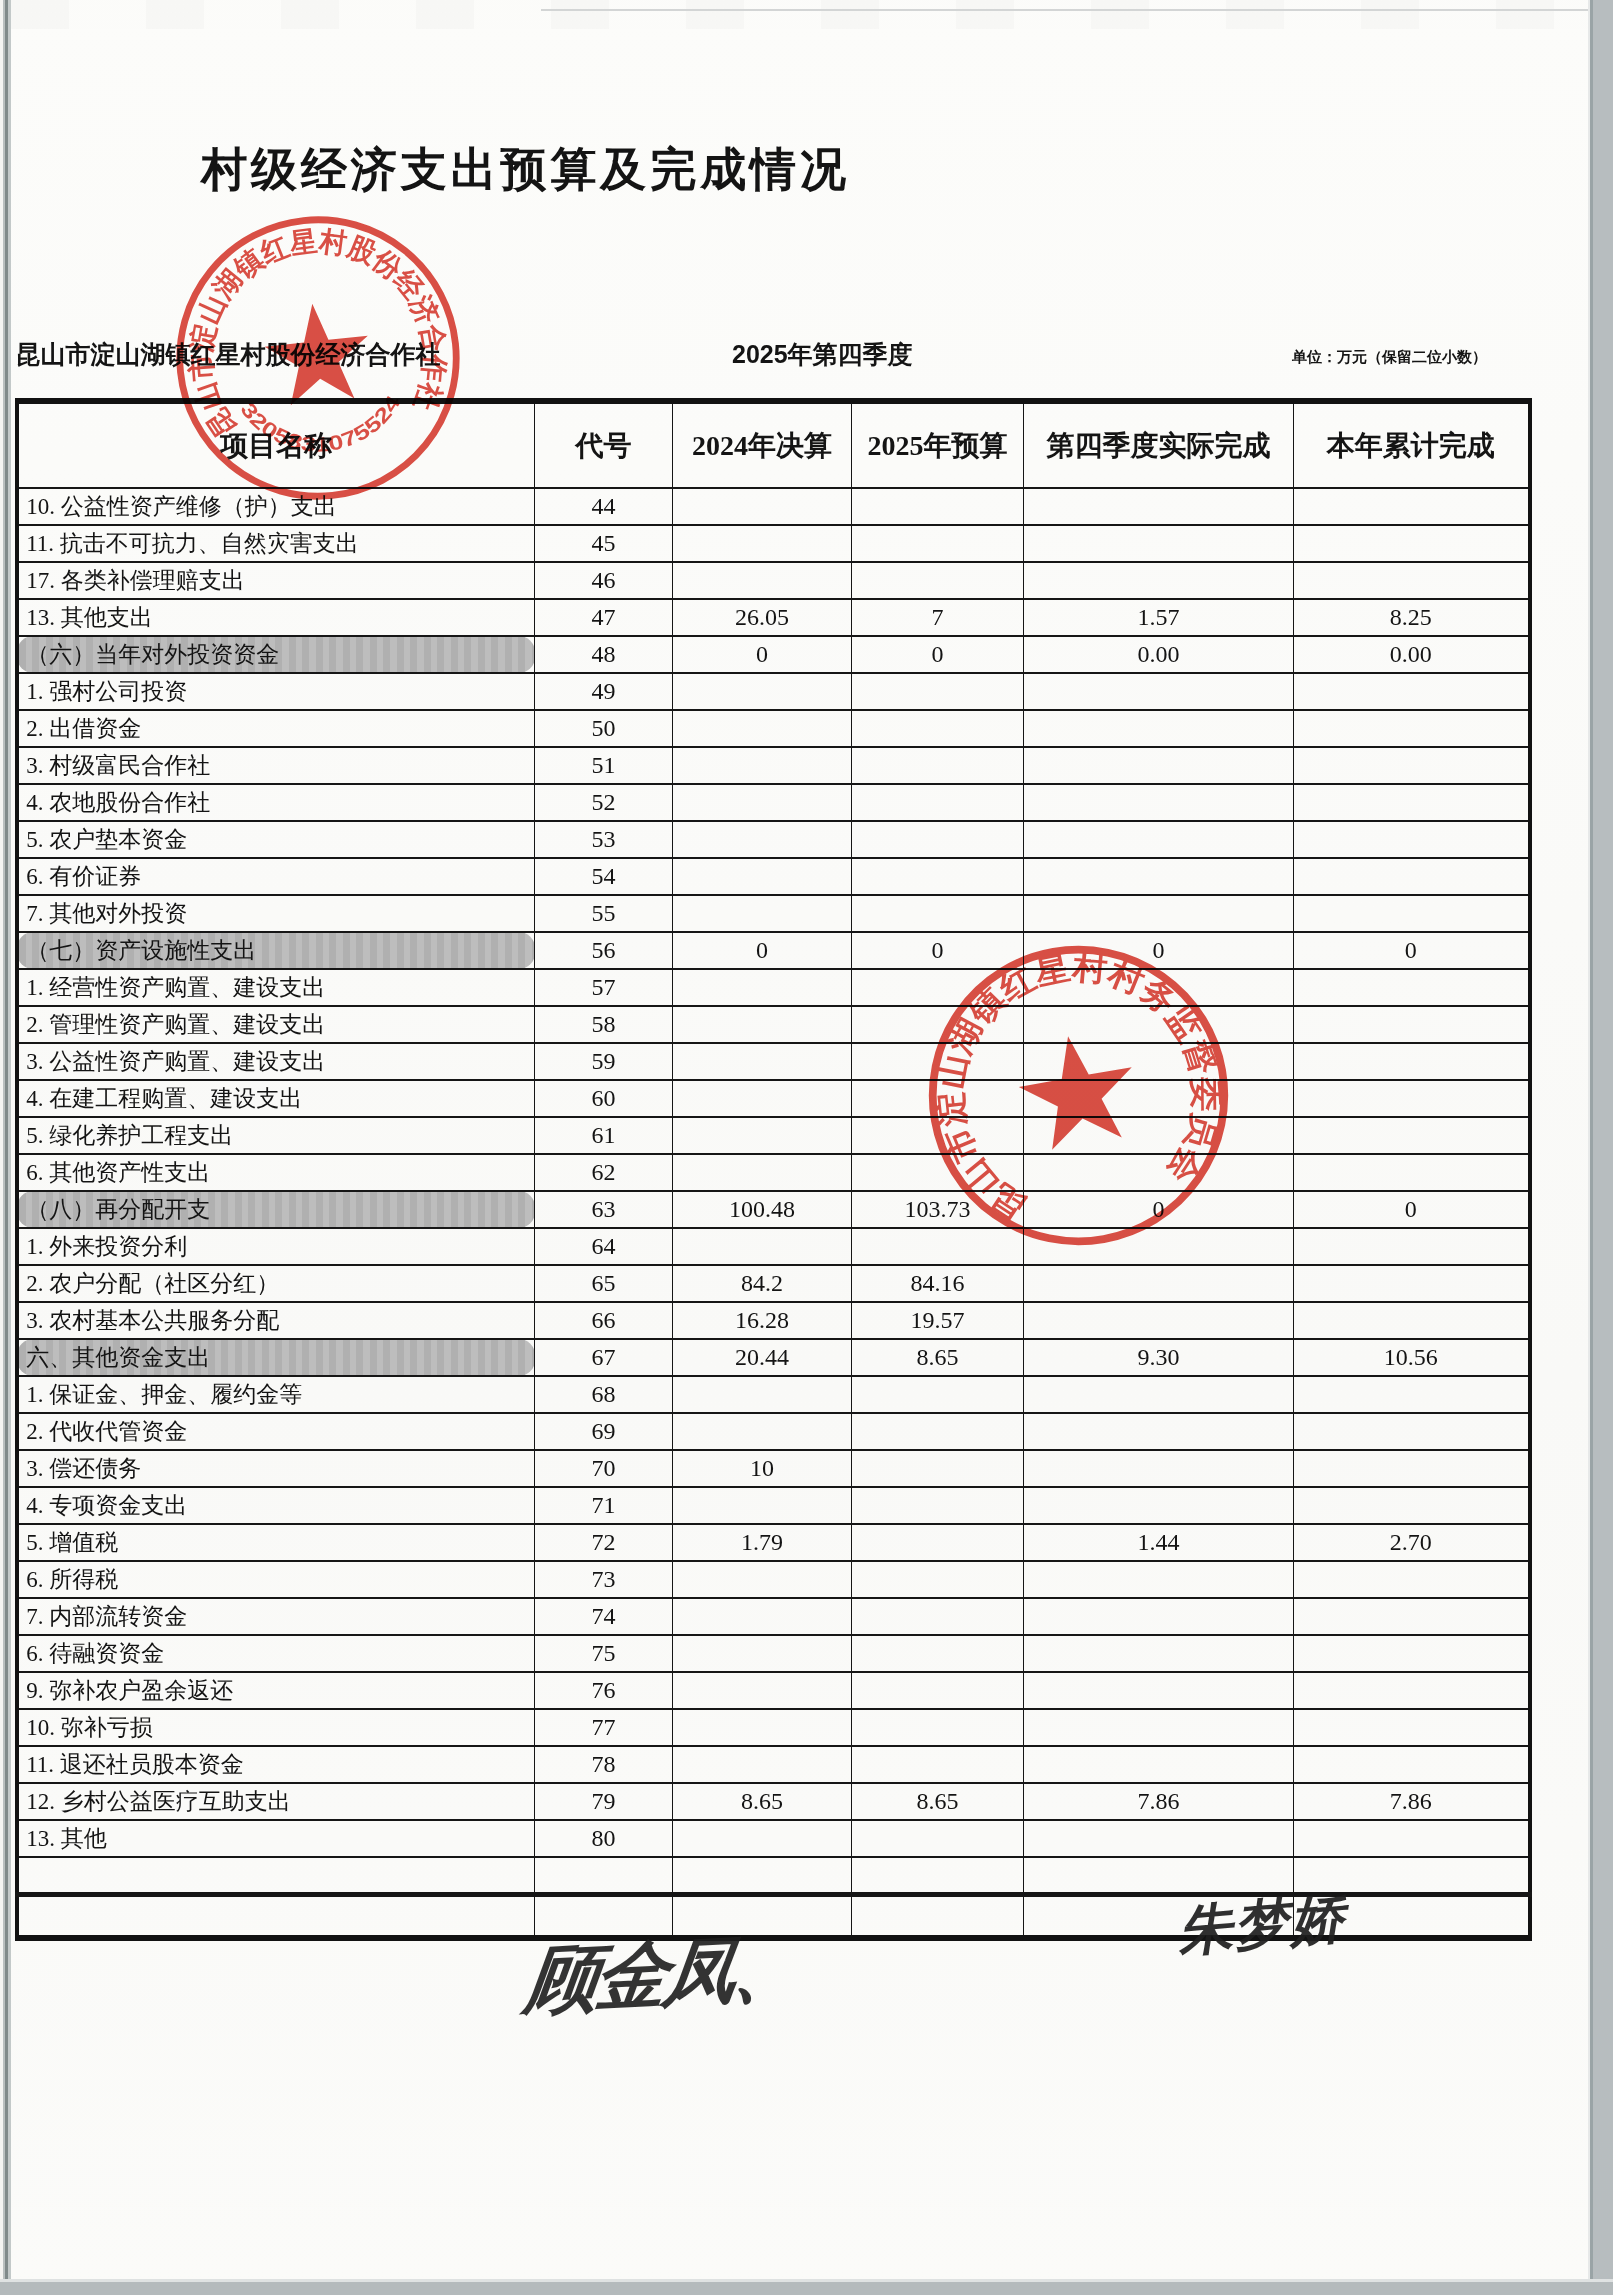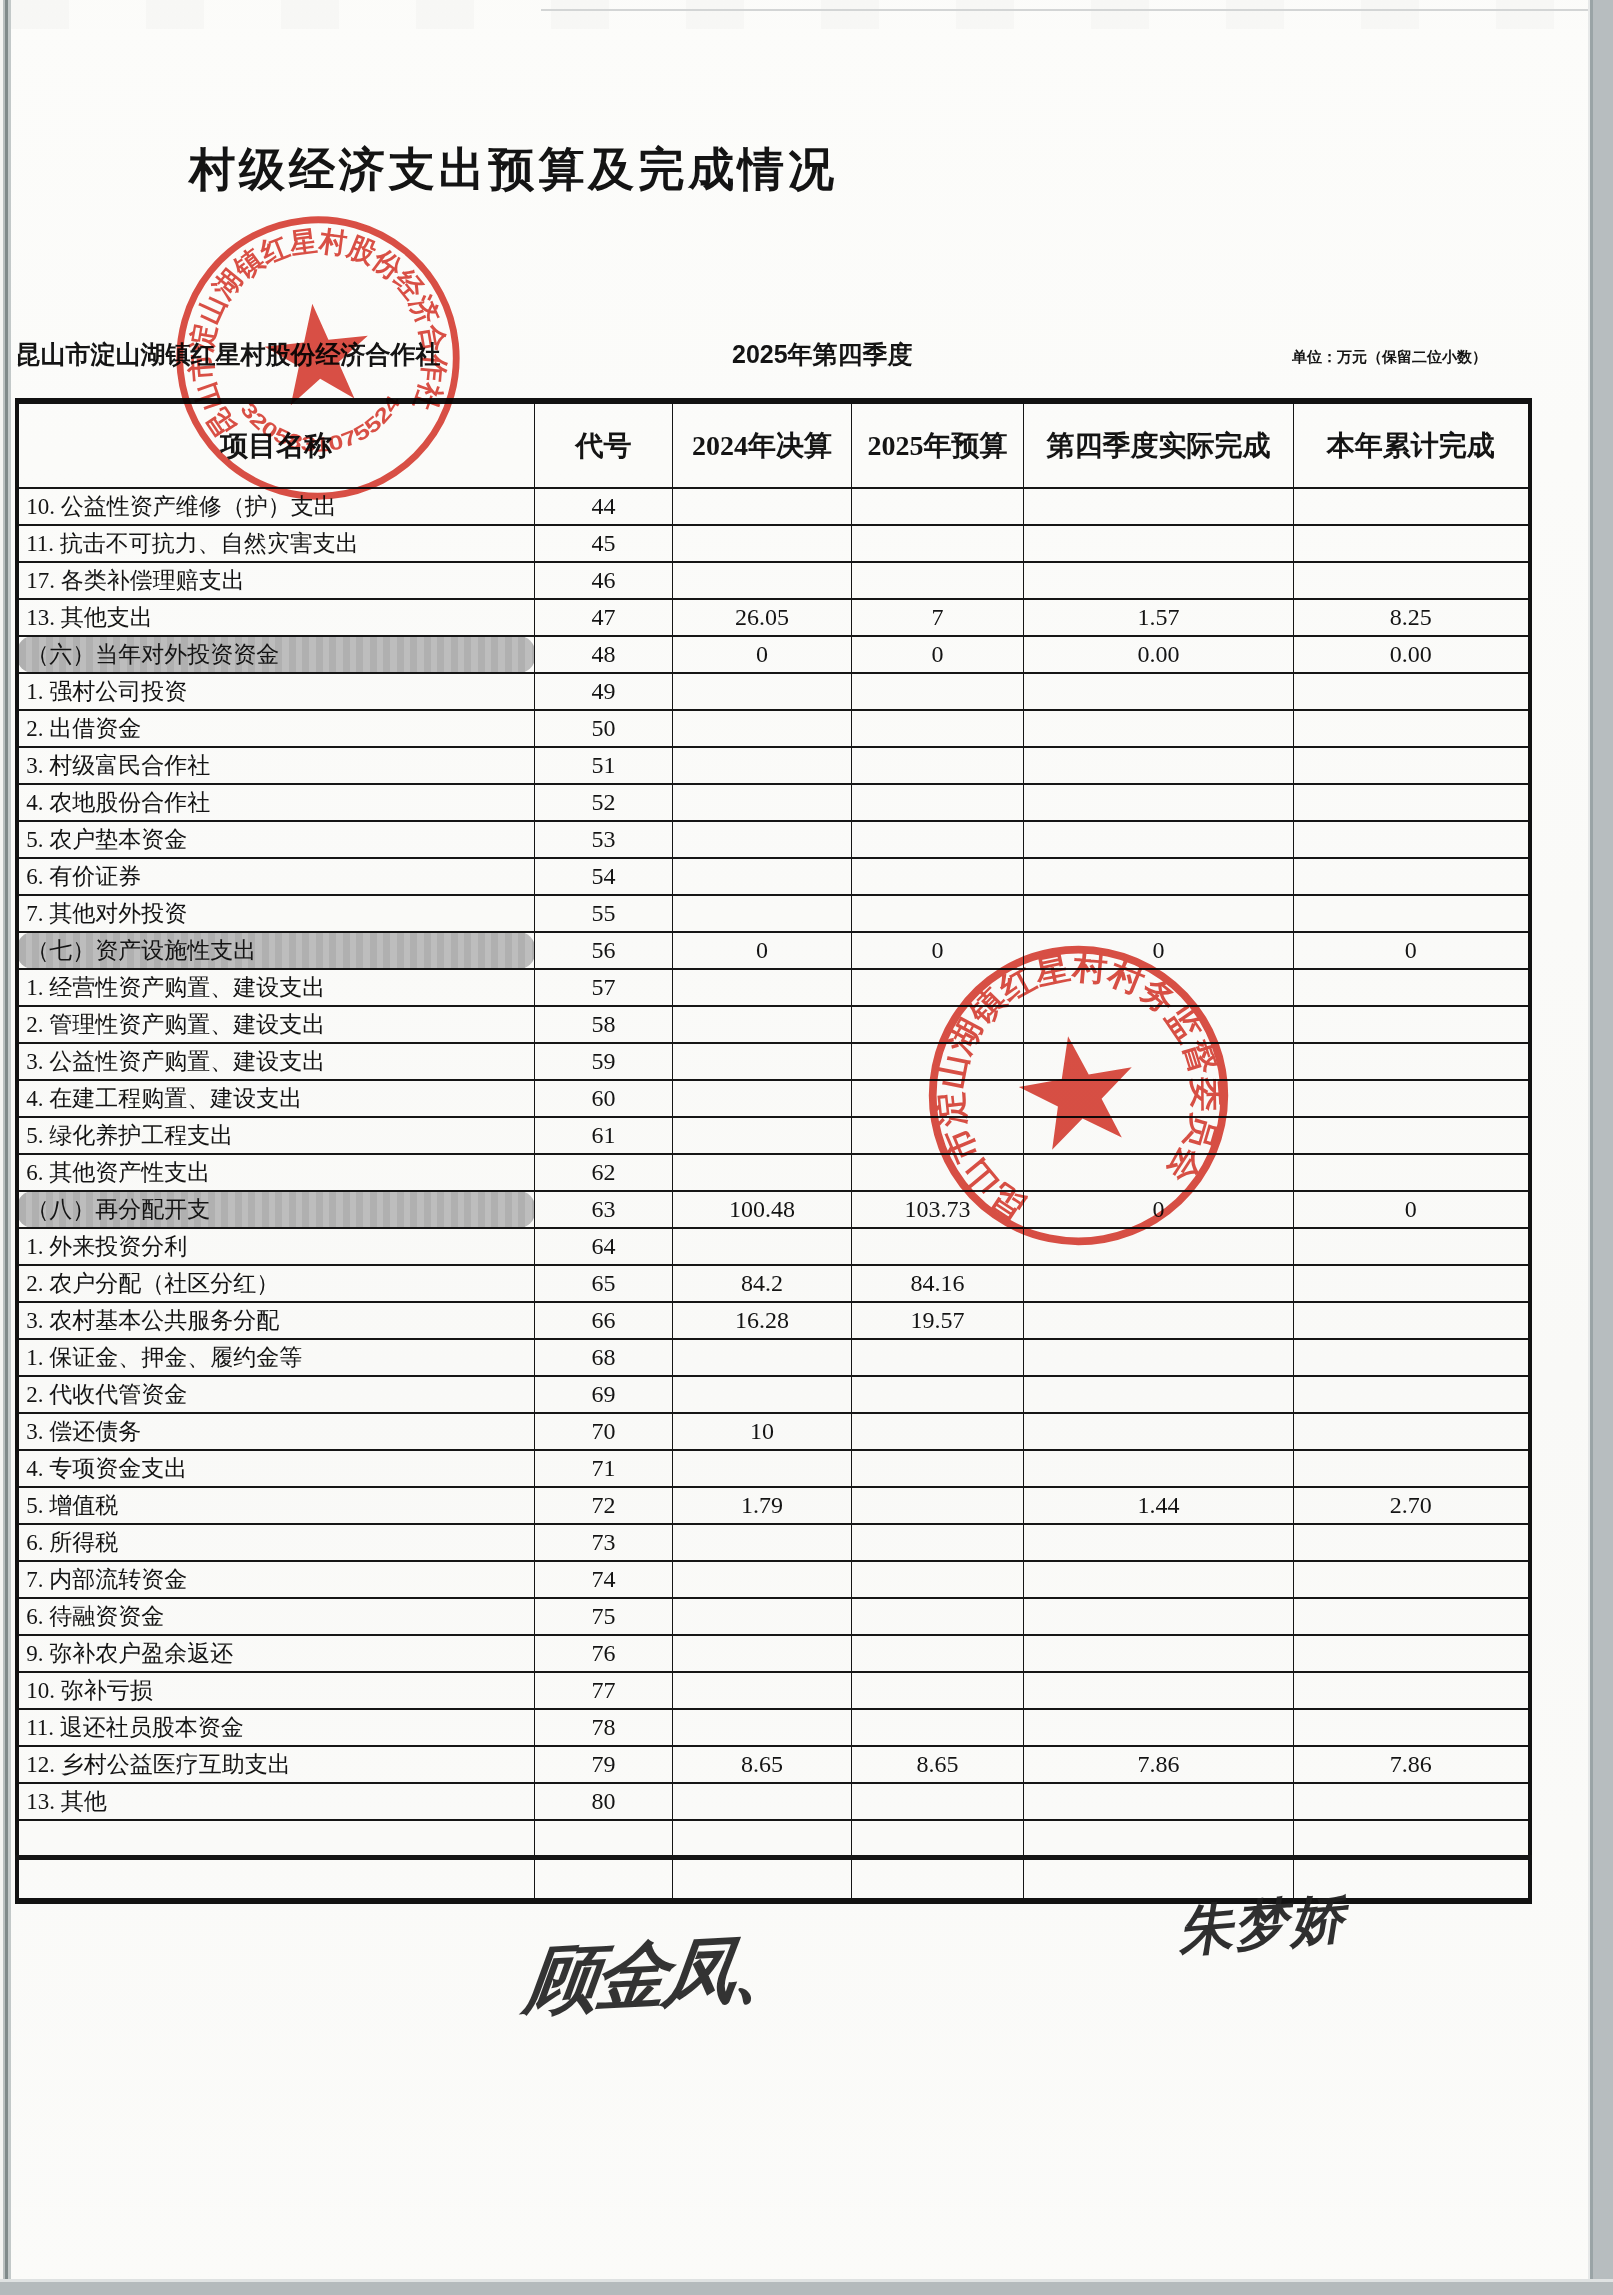--- a/index.html
+++ b/index.html
@@ -12,21 +12,21 @@
   .edge-left{position:absolute;left:0;top:0;width:10.6px;height:2295px;
     background:linear-gradient(90deg,#f4f4f2 0 2.9px,#b9bfbf 2.9px 4.8px,#808a8a 4.8px 7.7px,#c3c9c9 7.7px 10.6px);}
   .edge-right{position:absolute;left:1588px;top:0;width:25px;height:2295px;
     background:linear-gradient(90deg,#e7e9e9 0 1.9px,#9aa4a6 1.9px 4.8px,#b7bdbf 4.8px 25px);}
   .edge-bottom{position:absolute;left:0;top:2279px;width:1613px;height:16.4px;
     background:linear-gradient(180deg,#dfe2e2 0 2.9px,#b4babc 2.9px 16.4px);}
   .top-line{position:absolute;left:541px;top:8.7px;width:1052px;height:1.9px;background:#d3d5d5;}
   .top-noise{position:absolute;left:10.6px;top:0;width:1578px;height:29px;
     background:repeating-linear-gradient(90deg,#f1f1ef 0 58px,#fbfbf9 58px 135px);opacity:.45;}
 
-  .title{position:absolute;top:139px;left:0;width:1027px;text-align:center;
+  .title{position:absolute;top:139px;left:12px;width:1027px;text-align:center;
     font-family:"Liberation Sans","DejaVu Sans",sans-serif;font-weight:bold;
     font-size:46px;letter-spacing:3.9px;white-space:nowrap;}
   .org{position:absolute;left:15.4px;top:338px;font-family:"Liberation Sans","DejaVu Sans",sans-serif;
     font-weight:bold;font-size:25px;white-space:nowrap;}
   .period{position:absolute;left:732px;top:338px;font-family:"Liberation Sans","DejaVu Sans",sans-serif;
     font-weight:bold;font-size:25px;white-space:nowrap;}
   .unit{position:absolute;left:1292px;top:348px;font-family:"Liberation Sans","DejaVu Sans",sans-serif;
     font-weight:bold;font-size:15px;white-space:nowrap;}
 
   table.budget{position:absolute;left:14.5px;top:398px;width:1513px;
@@ -269,20 +269,28 @@
           <td class="num"></td>
         </tr>
         <tr>
           <td class="name">3. 农村基本公共服务分配</td>
           <td class="num">66</td>
           <td class="num">16.28</td>
           <td class="num">19.57</td>
           <td class="num"></td>
           <td class="num"></td>
         </tr>
+        <tr class="section">
+          <td class="name">六、其他资金支出</td>
+          <td class="num">67</td>
+          <td class="num">20.44</td>
+          <td class="num">8.65</td>
+          <td class="num">9.30</td>
+          <td class="num">10.56</td>
+        </tr>
         <tr>
           <td class="name">1. 保证金、押金、履约金等</td>
           <td class="num">68</td>
           <td class="num"></td>
           <td class="num"></td>
           <td class="num"></td>
           <td class="num"></td>
         </tr>
         <tr>
           <td class="name">2. 代收代管资金</td>

